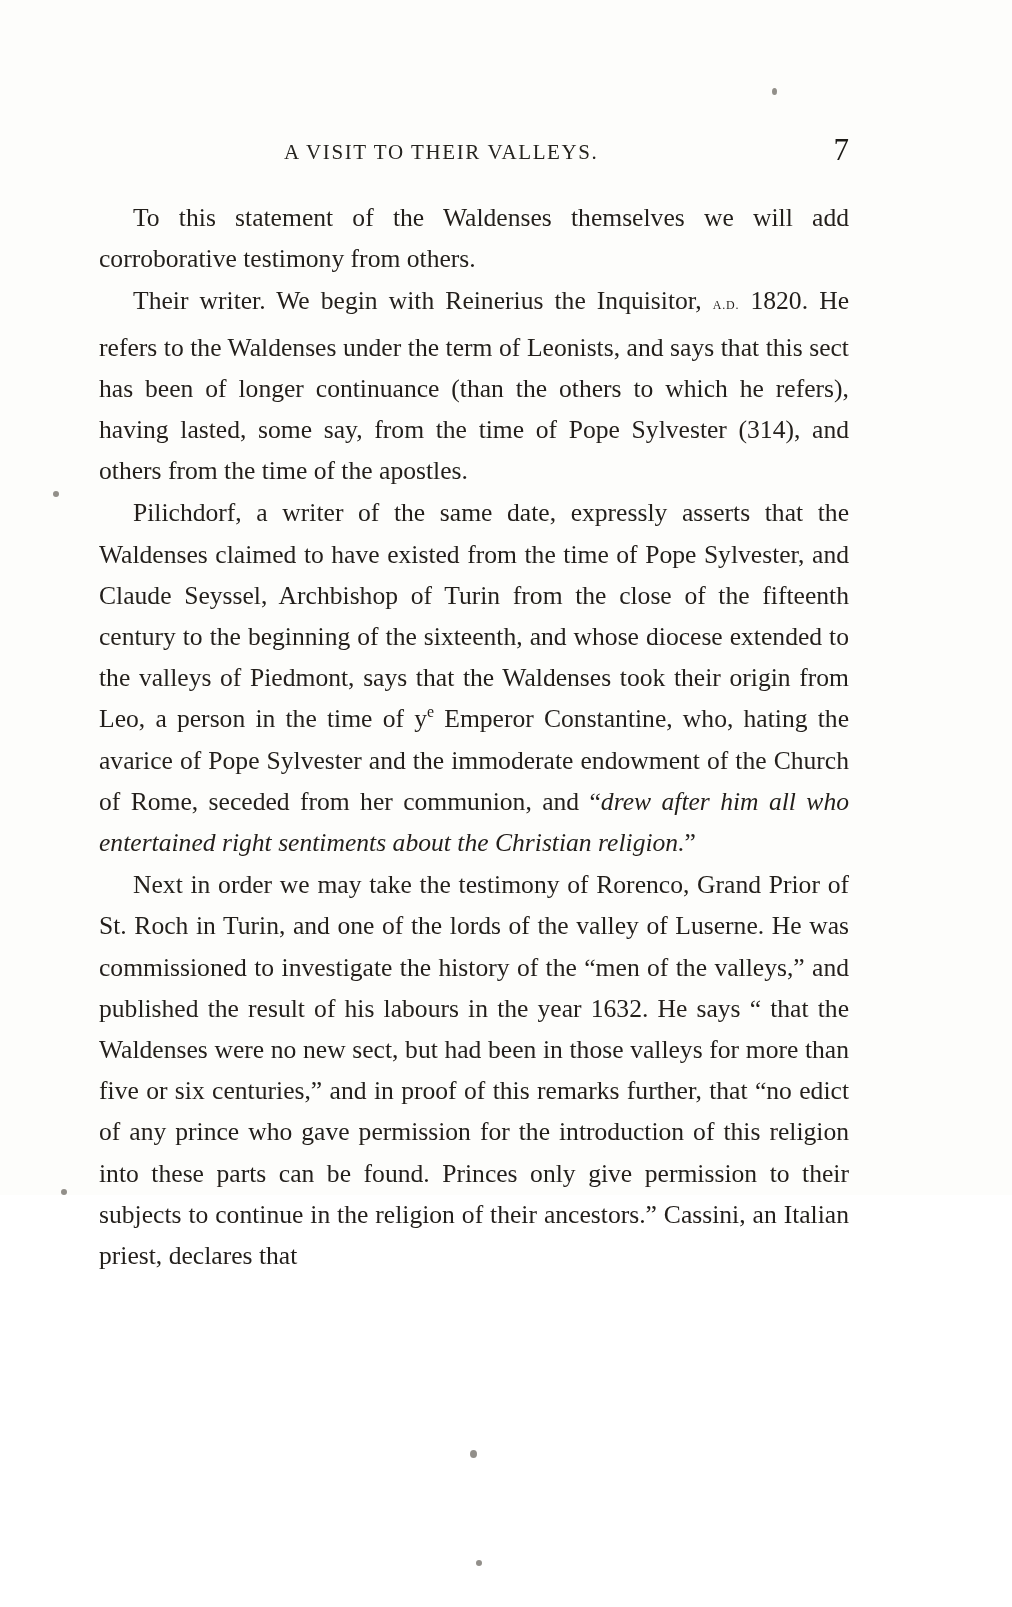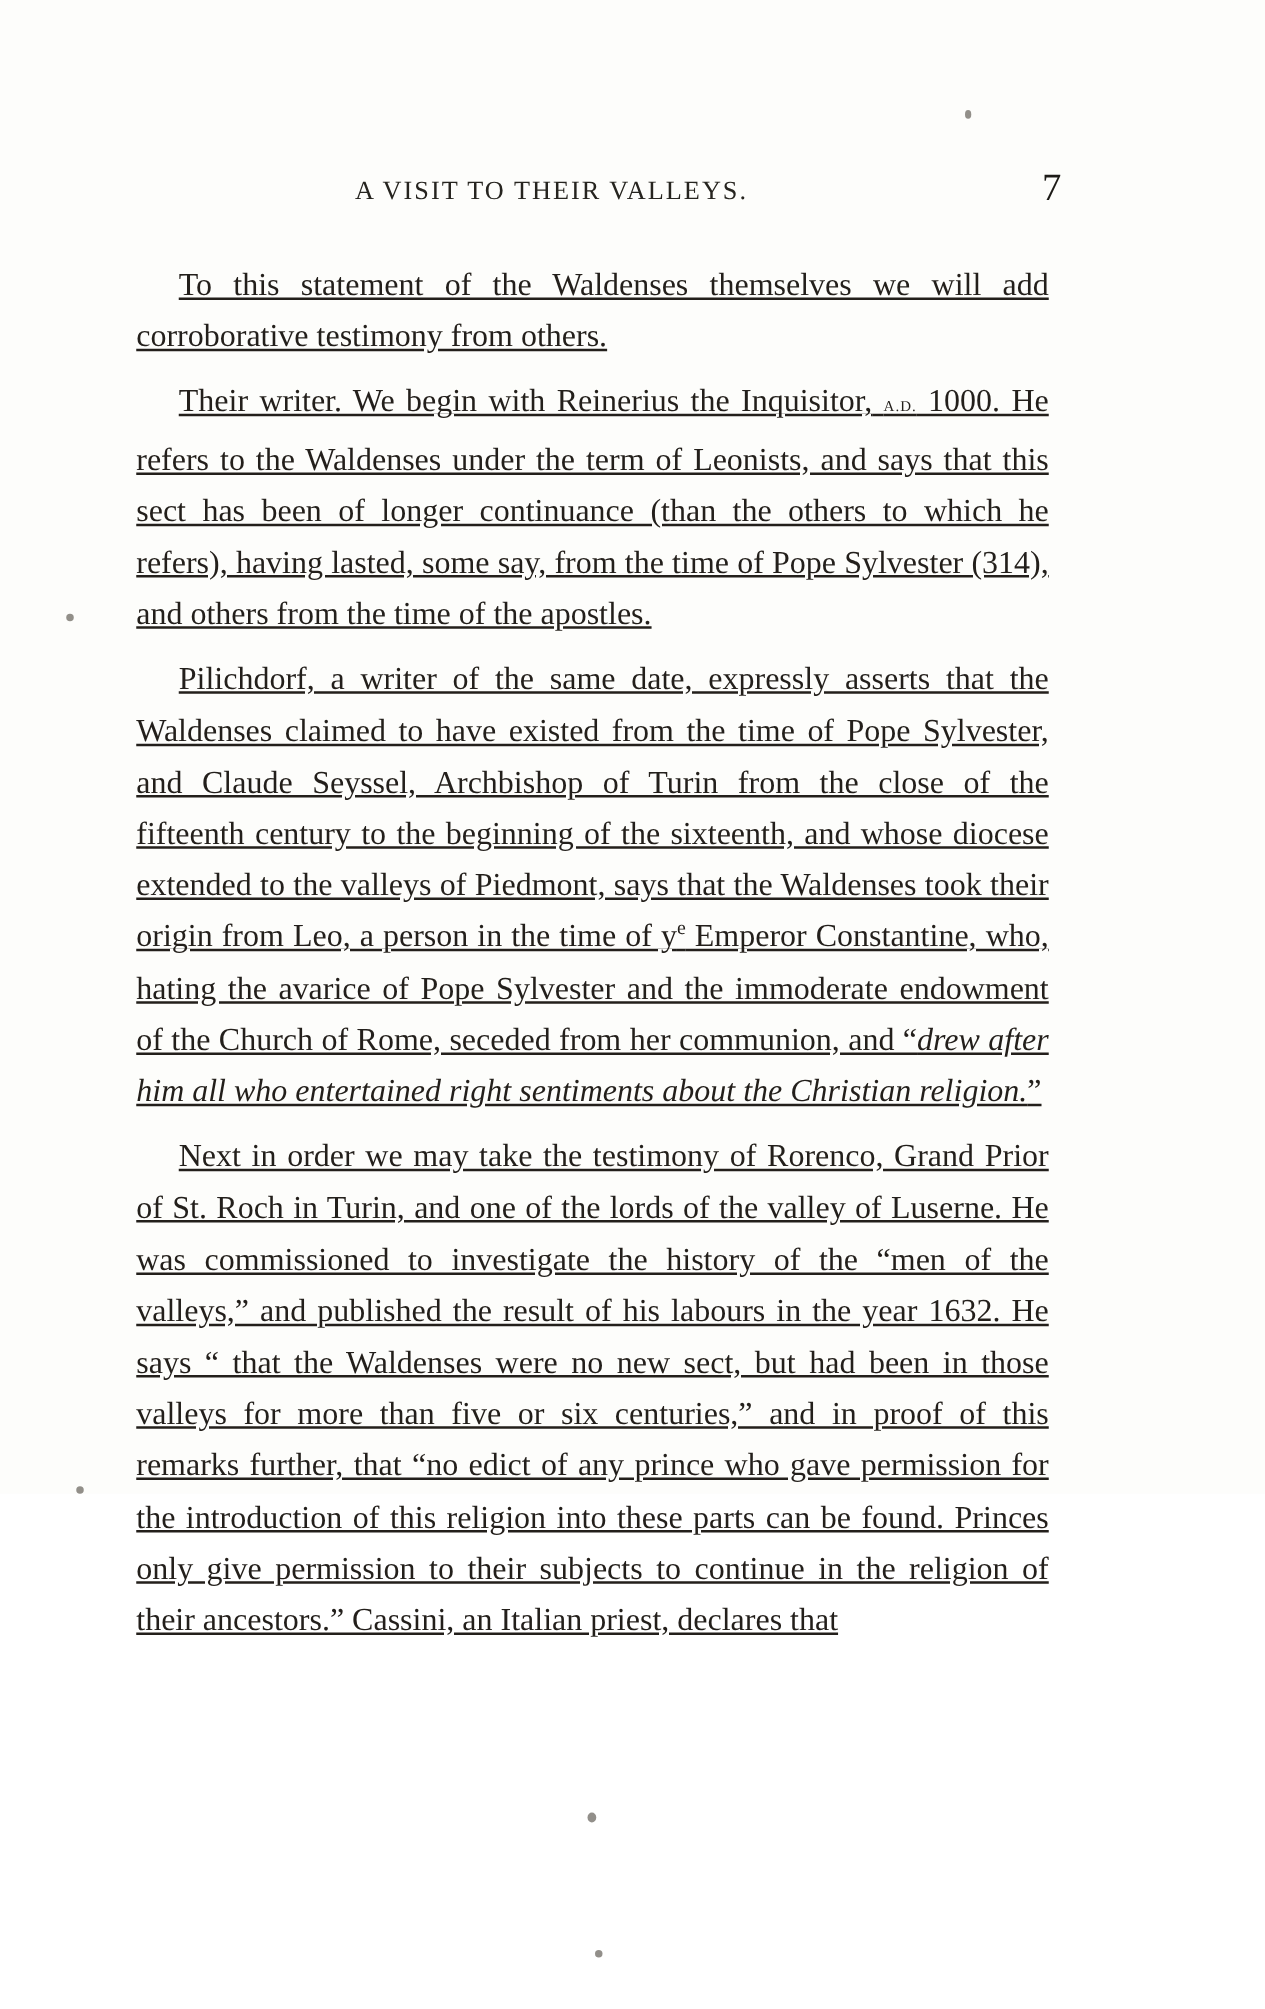--- a/index.html
+++ b/index.html
@@ -66,24 +66,23 @@
     left: 98px;
     top: 196px;
     width: 752px;
     font-size: 25.6px;
     line-height: 41.2px;
     text-align: justify;
     color: #231f1b;
     -webkit-font-smoothing: antialiased;
   }
   .body-text p {
-    margin: 11px;
+    margin: 1px;
     text-indent: 34px;
     text-align: justify;
-    text-decoration: underline;
   }
   .body-text p:last-child {
     text-align: justify;
   }
   .sc {
     font-size: 12px;
     letter-spacing: 0.8px;
   }
   .ital {
     font-style: italic;
@@ -111,21 +110,21 @@
   </div>
 
   <div class="body-text">
 
     <p>
       <span>To this statement of the Waldenses themselves we will add corroborative testimony from others.</span>
     </p>
 
     <p>
       <span>Their writer.  We begin with Reinerius the Inquisitor,</span>
-      <span class="sc">A.D.</span><span> 1000.   He refers to the Waldenses under the term of Leonists, and says that this sect has been of longer continuance (than the others to which he refers), having lasted, some say, from the time of Pope Sylvester (314), and others from the time of the apostles.</span>
+      <span class="sc">A.D.</span><span> 1820.   He refers to the Waldenses under the term of Leonists, and says that this sect has been of longer continuance (than the others to which he refers), having lasted, some say, from the time of Pope Sylvester (314), and others from the time of the apostles.</span>
     </p>
 
     <p>
       <span>Pilichdorf, a writer of the same date, expressly asserts that the Waldenses claimed to have existed from the time of Pope Sylvester, and Claude Seyssel, Archbishop of Turin from the close of the fifteenth century to the beginning of the sixteenth, and whose diocese extended to the valleys of Piedmont, says that the Waldenses took their origin from Leo, a person in the time of y</span><sup>e</sup><span> Emperor Constantine, who, hating the avarice of Pope Sylvester and the immoderate endowment of the Church of Rome, seceded from her communion, and “</span><span class="ital">drew after him all who entertained right sentiments about the Christian religion.</span><span>”</span>
     </p>
 
     <p>
       <span>Next in order we may take the testimony of Rorenco, Grand Prior of St. Roch in Turin, and one of the lords of the valley of Luserne.   He was commissioned to investigate the history of the “men of the valleys,” and published the result of his labours in the year 1632.   He says “ that the Waldenses were no new sect, but had been in those valleys for more than five or six centuries,” and in proof of this remarks further, that “no edict of any prince who gave permission for the introduction of this religion into these parts can be found.   Princes only give permission to their subjects to continue in the religion of their ancestors.”   Cassini, an Italian priest, declares that</span>
     </p>
 

